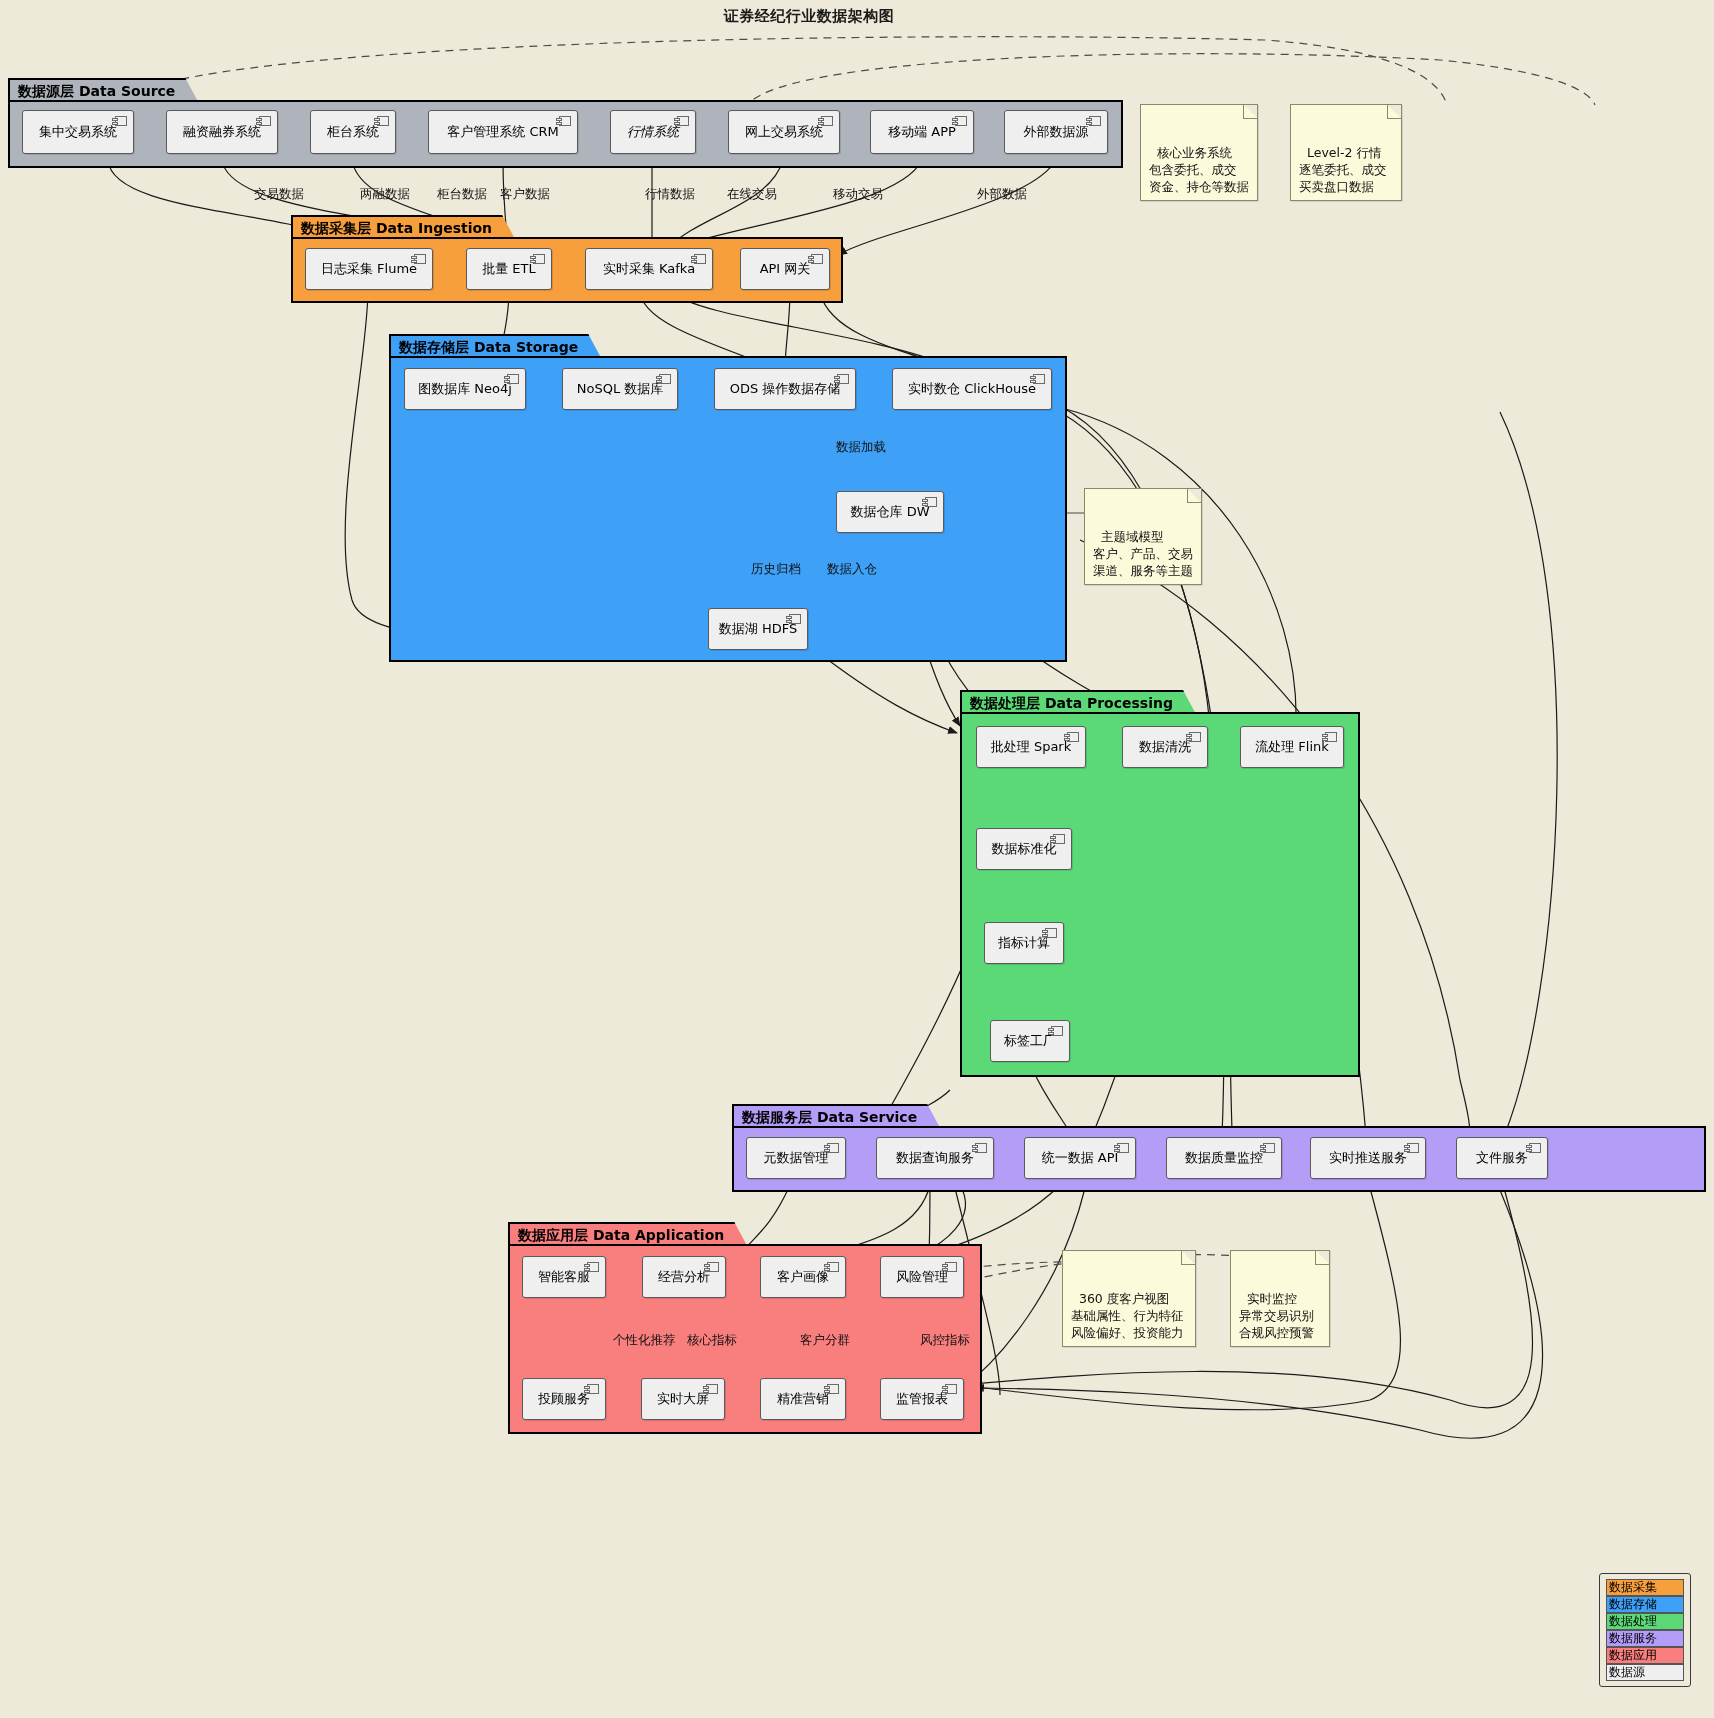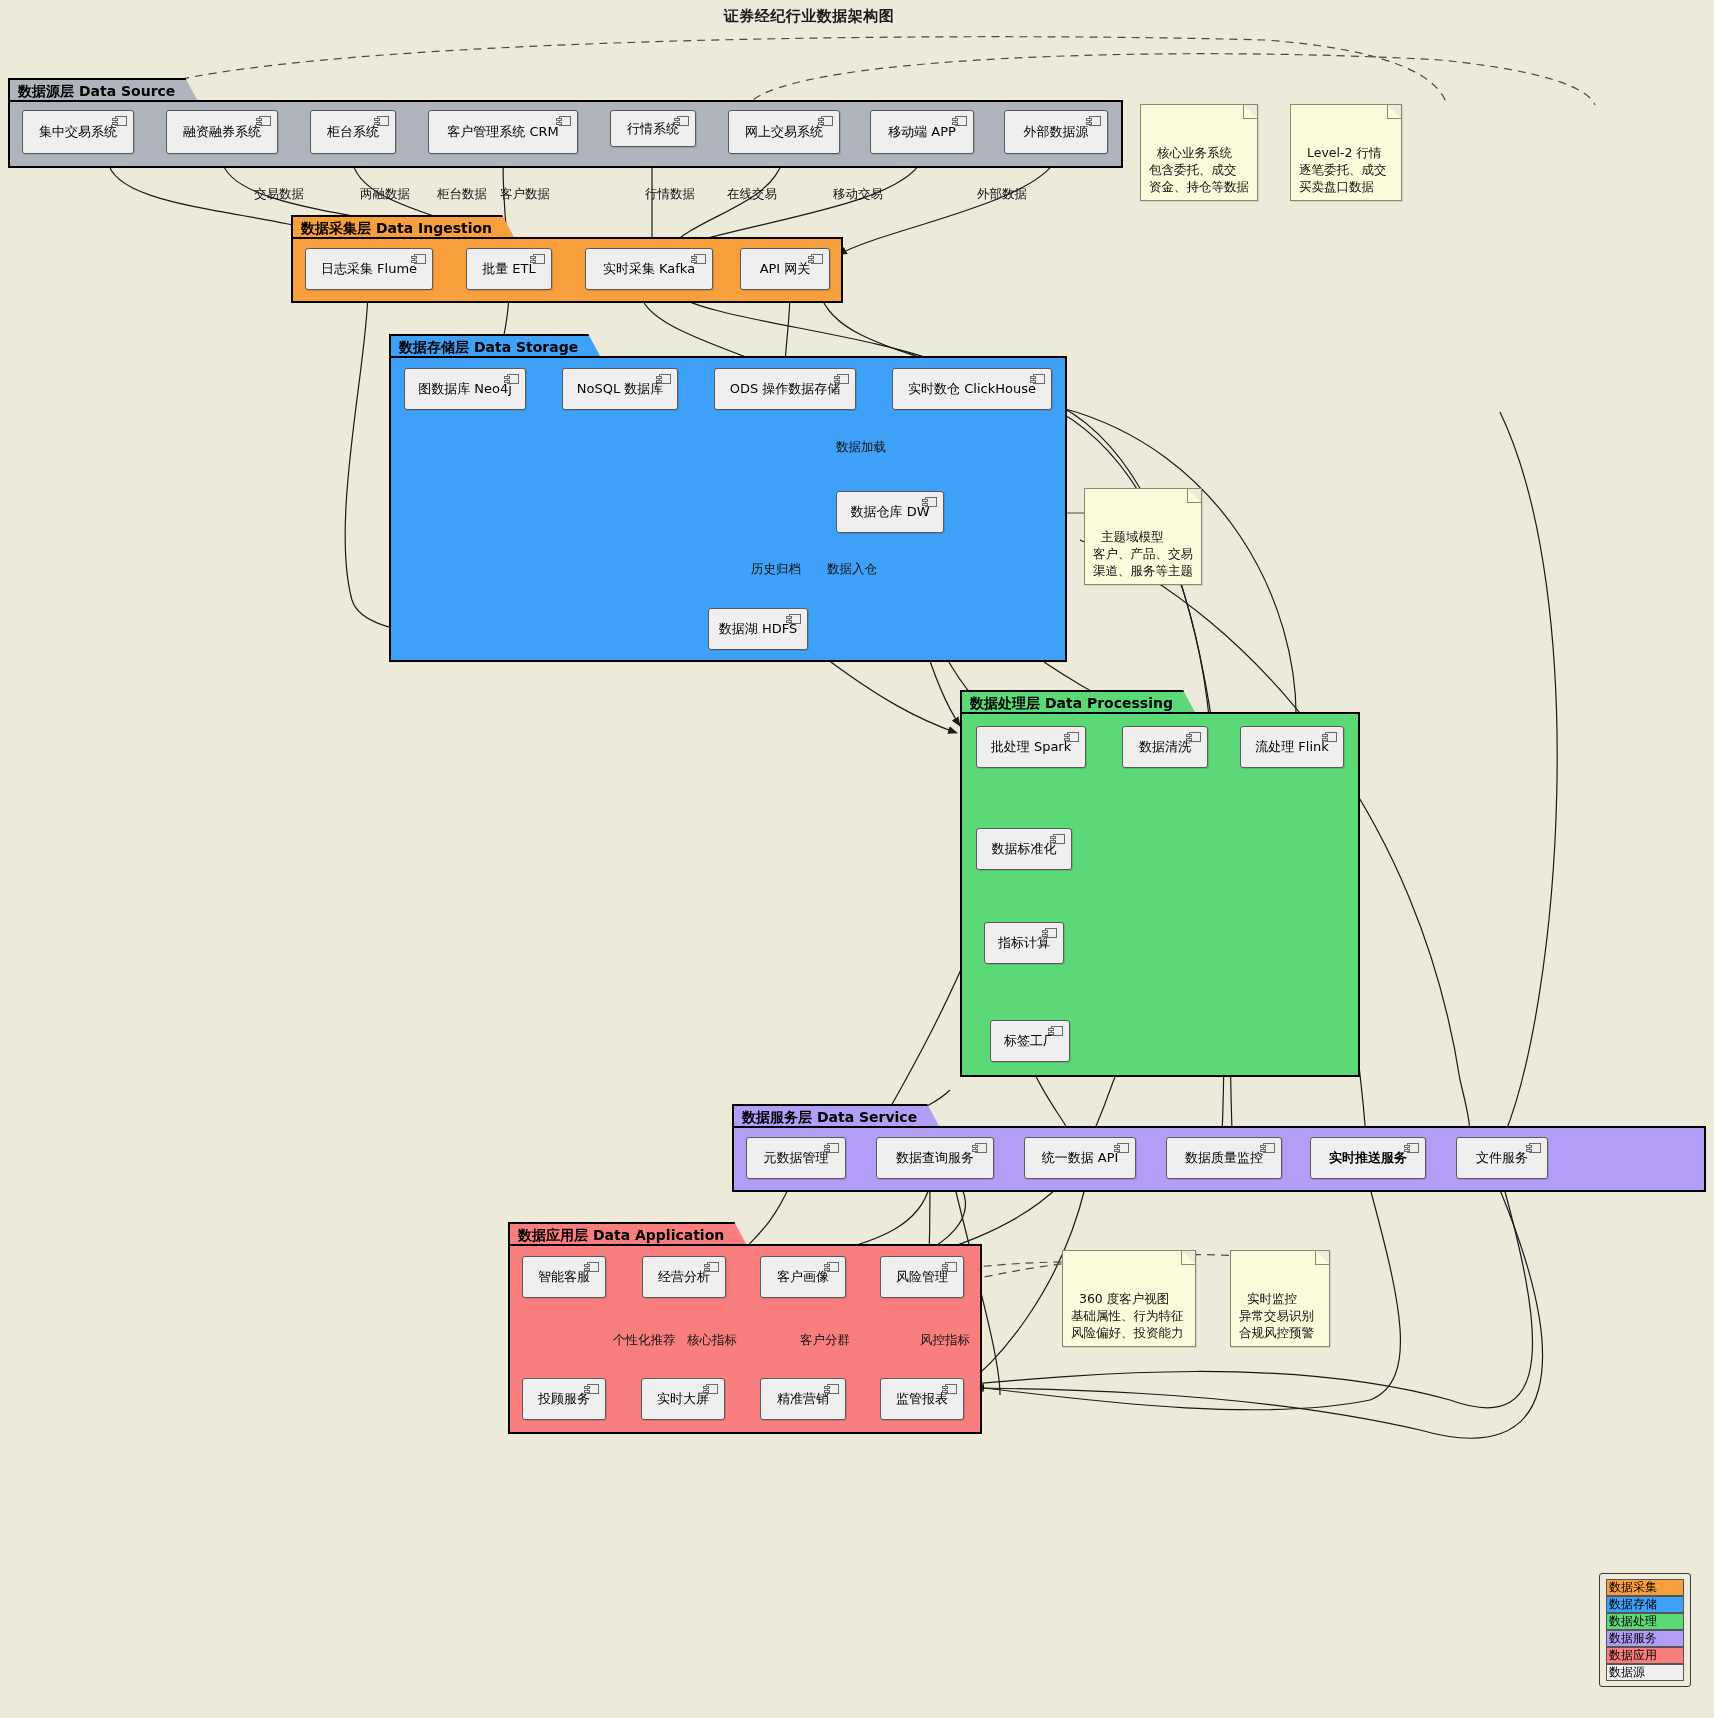--- a/index.html
+++ b/index.html
@@ -196,21 +196,21 @@
   <span>柜台系统</span>
 </div>
 <div class="node" style="left:428px;top:110px;width:150px;height:44px;">
   <span class="comp-icon">
       <i class="body"></i>
       <i class="b1"></i>
       <i class="b2"></i>
     </span>
   <span>客户管理系统 CRM</span>
 </div>
-<div class="node" style="left:610px;top:110px;width:86px;height:37px;">
+<div class="node" style="left:610px;top:110px;width:86px;height:44px;font-style:italic;">
   <span class="comp-icon">
       <i class="body"></i>
       <i class="b1"></i>
       <i class="b2"></i>
     </span>
   <span>行情系统</span>
 </div>
 <div class="node" style="left:728px;top:110px;width:112px;height:44px;">
   <span class="comp-icon">
       <i class="body"></i>
@@ -449,21 +449,21 @@
   <span>统一数据 API</span>
 </div>
 <div class="node" style="left:1166px;top:1137px;width:116px;height:42px;">
   <span class="comp-icon">
       <i class="body"></i>
       <i class="b1"></i>
       <i class="b2"></i>
     </span>
   <span>数据质量监控</span>
 </div>
-<div class="node" style="left:1310px;top:1137px;width:116px;height:42px;font-weight:bold;">
+<div class="node" style="left:1310px;top:1137px;width:116px;height:42px;">
   <span class="comp-icon">
       <i class="body"></i>
       <i class="b1"></i>
       <i class="b2"></i>
     </span>
   <span>实时推送服务</span>
 </div>
 <div class="node" style="left:1456px;top:1137px;width:92px;height:42px;">
   <span class="comp-icon">
       <i class="body"></i>

